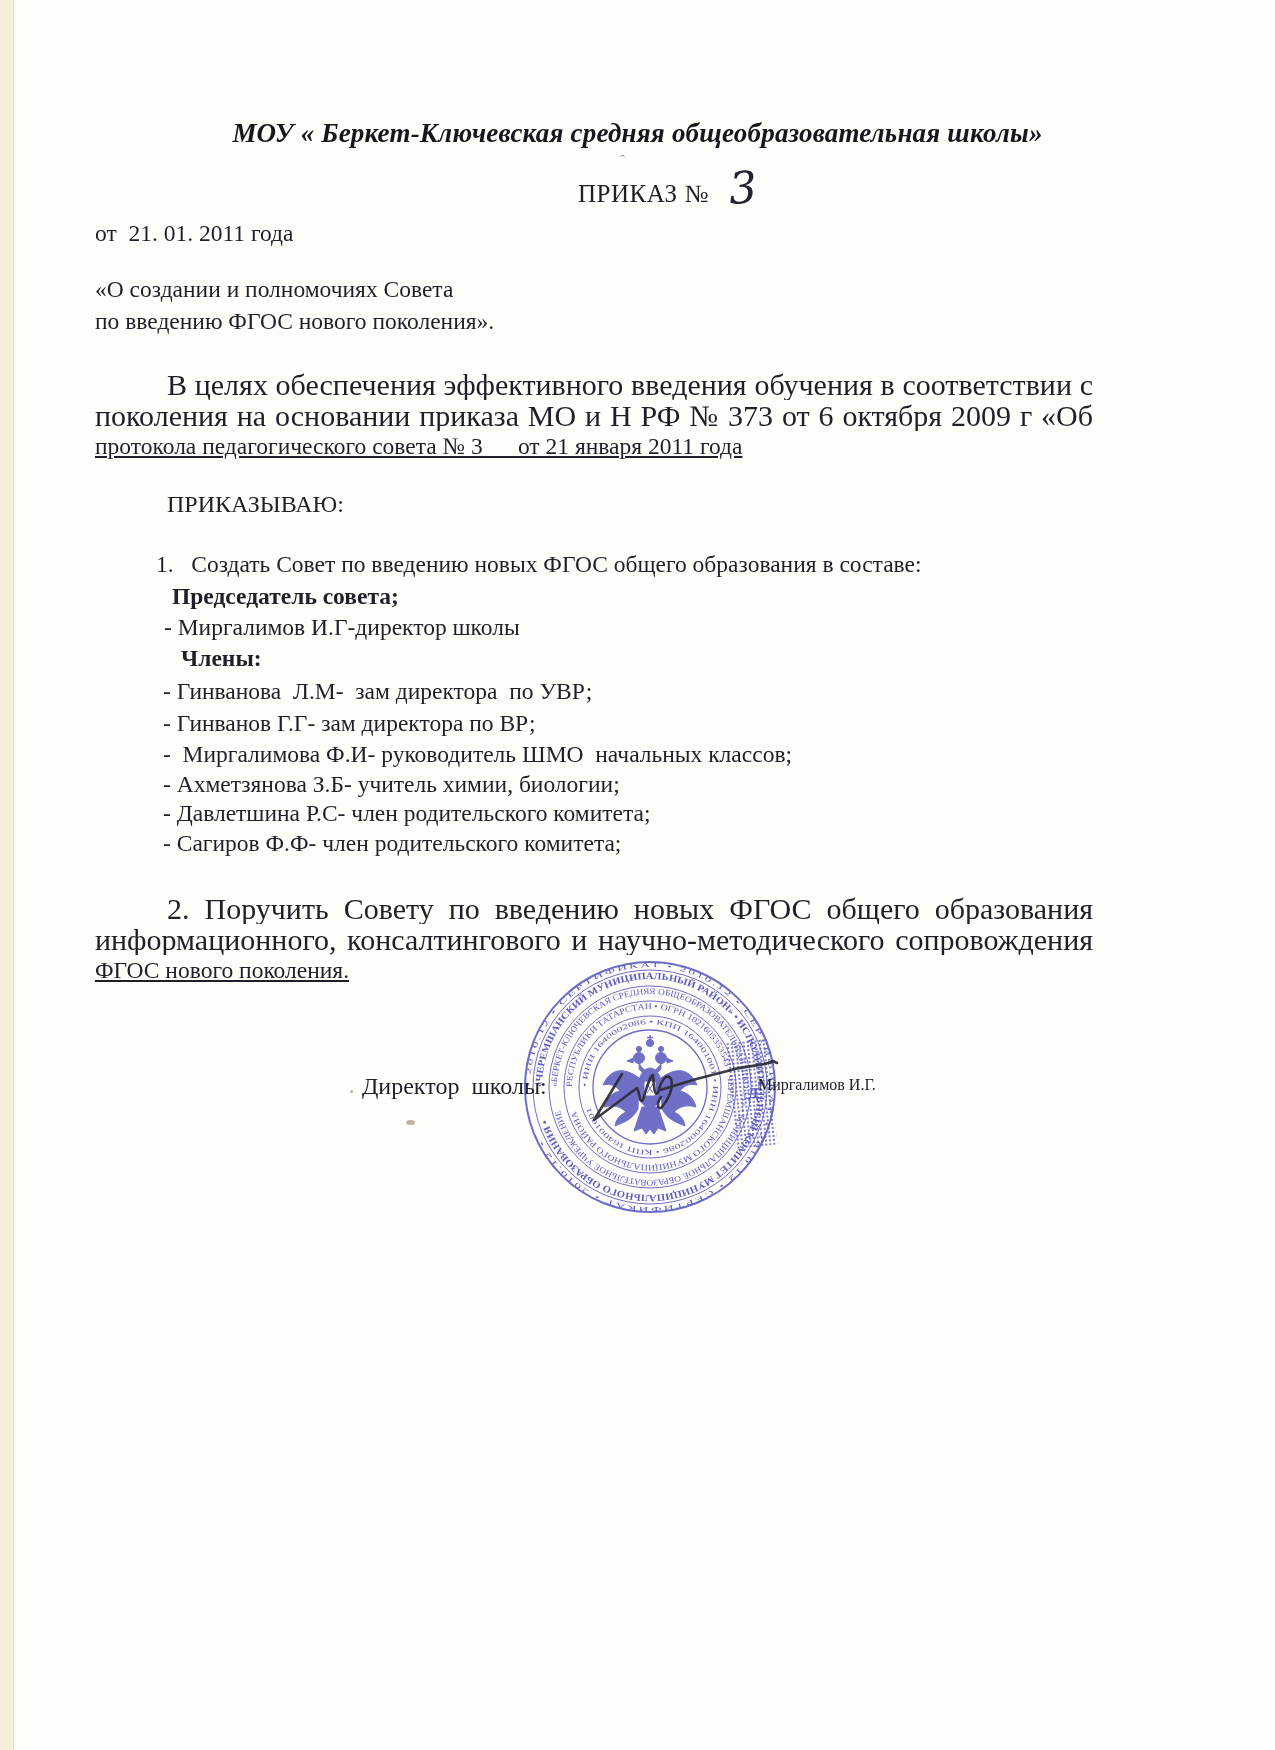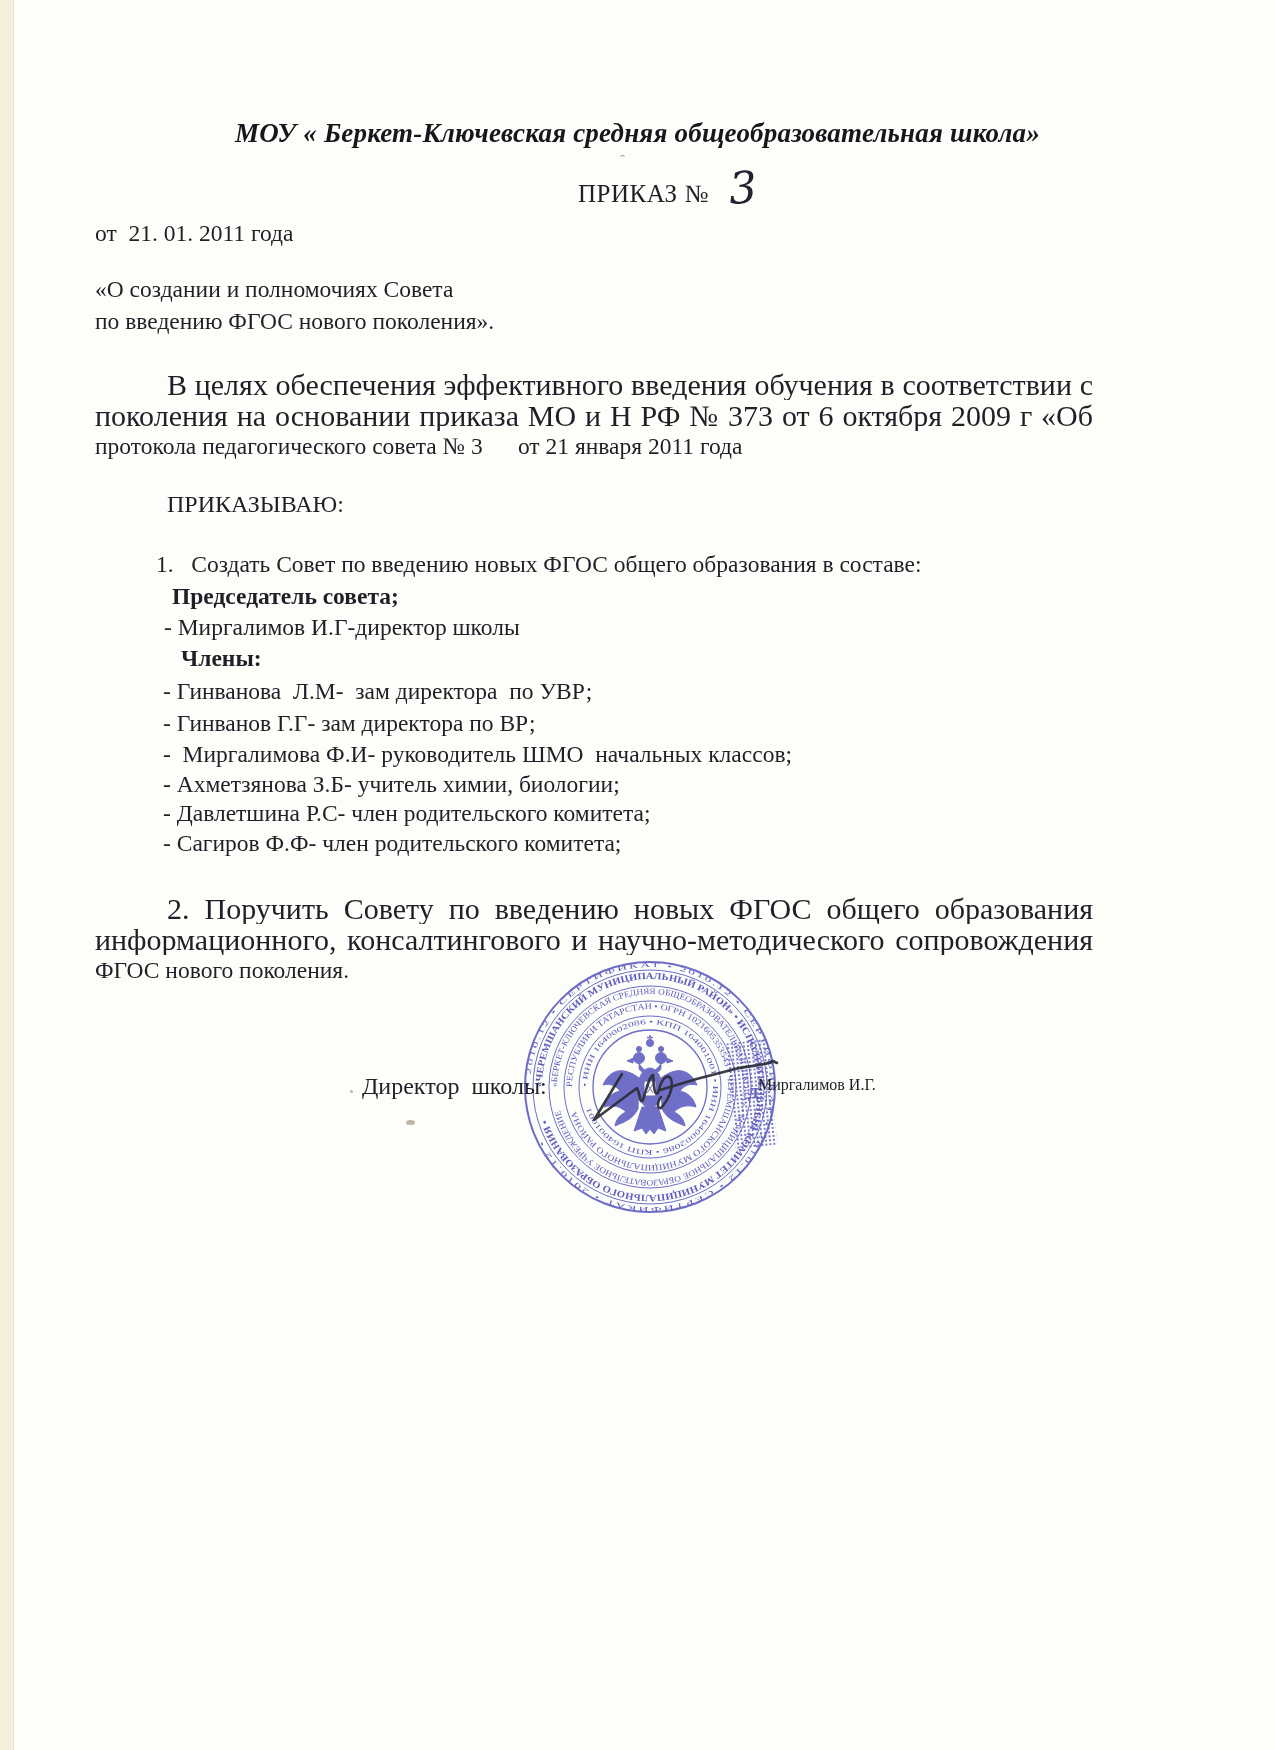--- a/index.html
+++ b/index.html
@@ -12,35 +12,35 @@
   .edge-strip{position:absolute;left:0;top:0;width:13px;height:1750px;background:#f5eedb;border-right:1px solid #ece1c4;}
   .abs{position:absolute;}
   .t{font-size:23.5px;line-height:27px;white-space:pre-wrap;}
   .title{font-size:27px;font-weight:bold;font-style:italic;letter-spacing:.2px;width:1275px;text-align:center;color:#16161d;}
   .order-label{font-size:25px;letter-spacing:.5px;}
   .hand3{font-family:"DejaVu Serif",serif;font-style:italic;font-size:44px;line-height:40px;color:#232330;transform:rotate(-4deg);display:inline-block;}
   .caret{font-size:15px;color:#9a8f92;}
   .block{left:95px;width:998px;}
   .jline{text-align:justify;text-align-last:justify;font-size:30px;line-height:31px;height:31px;overflow:hidden;}
   .jline.indent{padding-left:72px;}
-  .pline{font-size:23.5px;line-height:31px;height:31px;white-space:pre-wrap;}
+  .pline{font-size:23.5px;line-height:31px;height:31px;white-space:pre-wrap;text-decoration:underline;}
   .pline.indent{padding-left:72px;}
   .bold{font-weight:bold;}
   .speck{position:absolute;width:9px;height:5px;border-radius:50%;background:#8a7a5a;opacity:.55;}
   .dot2{position:absolute;width:3px;height:3px;border-radius:50%;background:#6b6b6b;opacity:.5;}
   .stamp-svg{position:absolute;left:520px;top:957px;width:340px;height:265px;opacity:.93;}
   .sig-svg{position:absolute;left:540px;top:1030px;width:260px;height:110px;}
 </style>
 </head>
 <body>
 
 <div class="page">
   <div class="edge-strip"></div>
 
-  <div class="abs title" style="top:118px;left:0;">МОУ « Беркет-Ключевская средняя общеобразовательная школа»</div>
+  <div class="abs title" style="top:118px;left:0;">МОУ « Беркет-Ключевская средняя общеобразовательная школы»</div>
 
   <span class="abs caret" style="left:620px;top:152px;">ˆ</span>
   <div class="abs order-label" style="left:578px;top:180px;">ПРИКАЗ №</div>
   <div class="abs" style="left:729px;top:168px;"><span class="hand3">3</span></div>
 
   <div class="abs t" style="left:95px;top:220px;">от  21. 01. 2011 года</div>
   <div class="abs t" style="left:95px;top:276px;">«О создании и полномочиях Совета</div>
   <div class="abs t" style="left:95px;top:308px;">по введению ФГОС нового поколения».</div>
 
   <div class="abs block" style="top:369px;">

